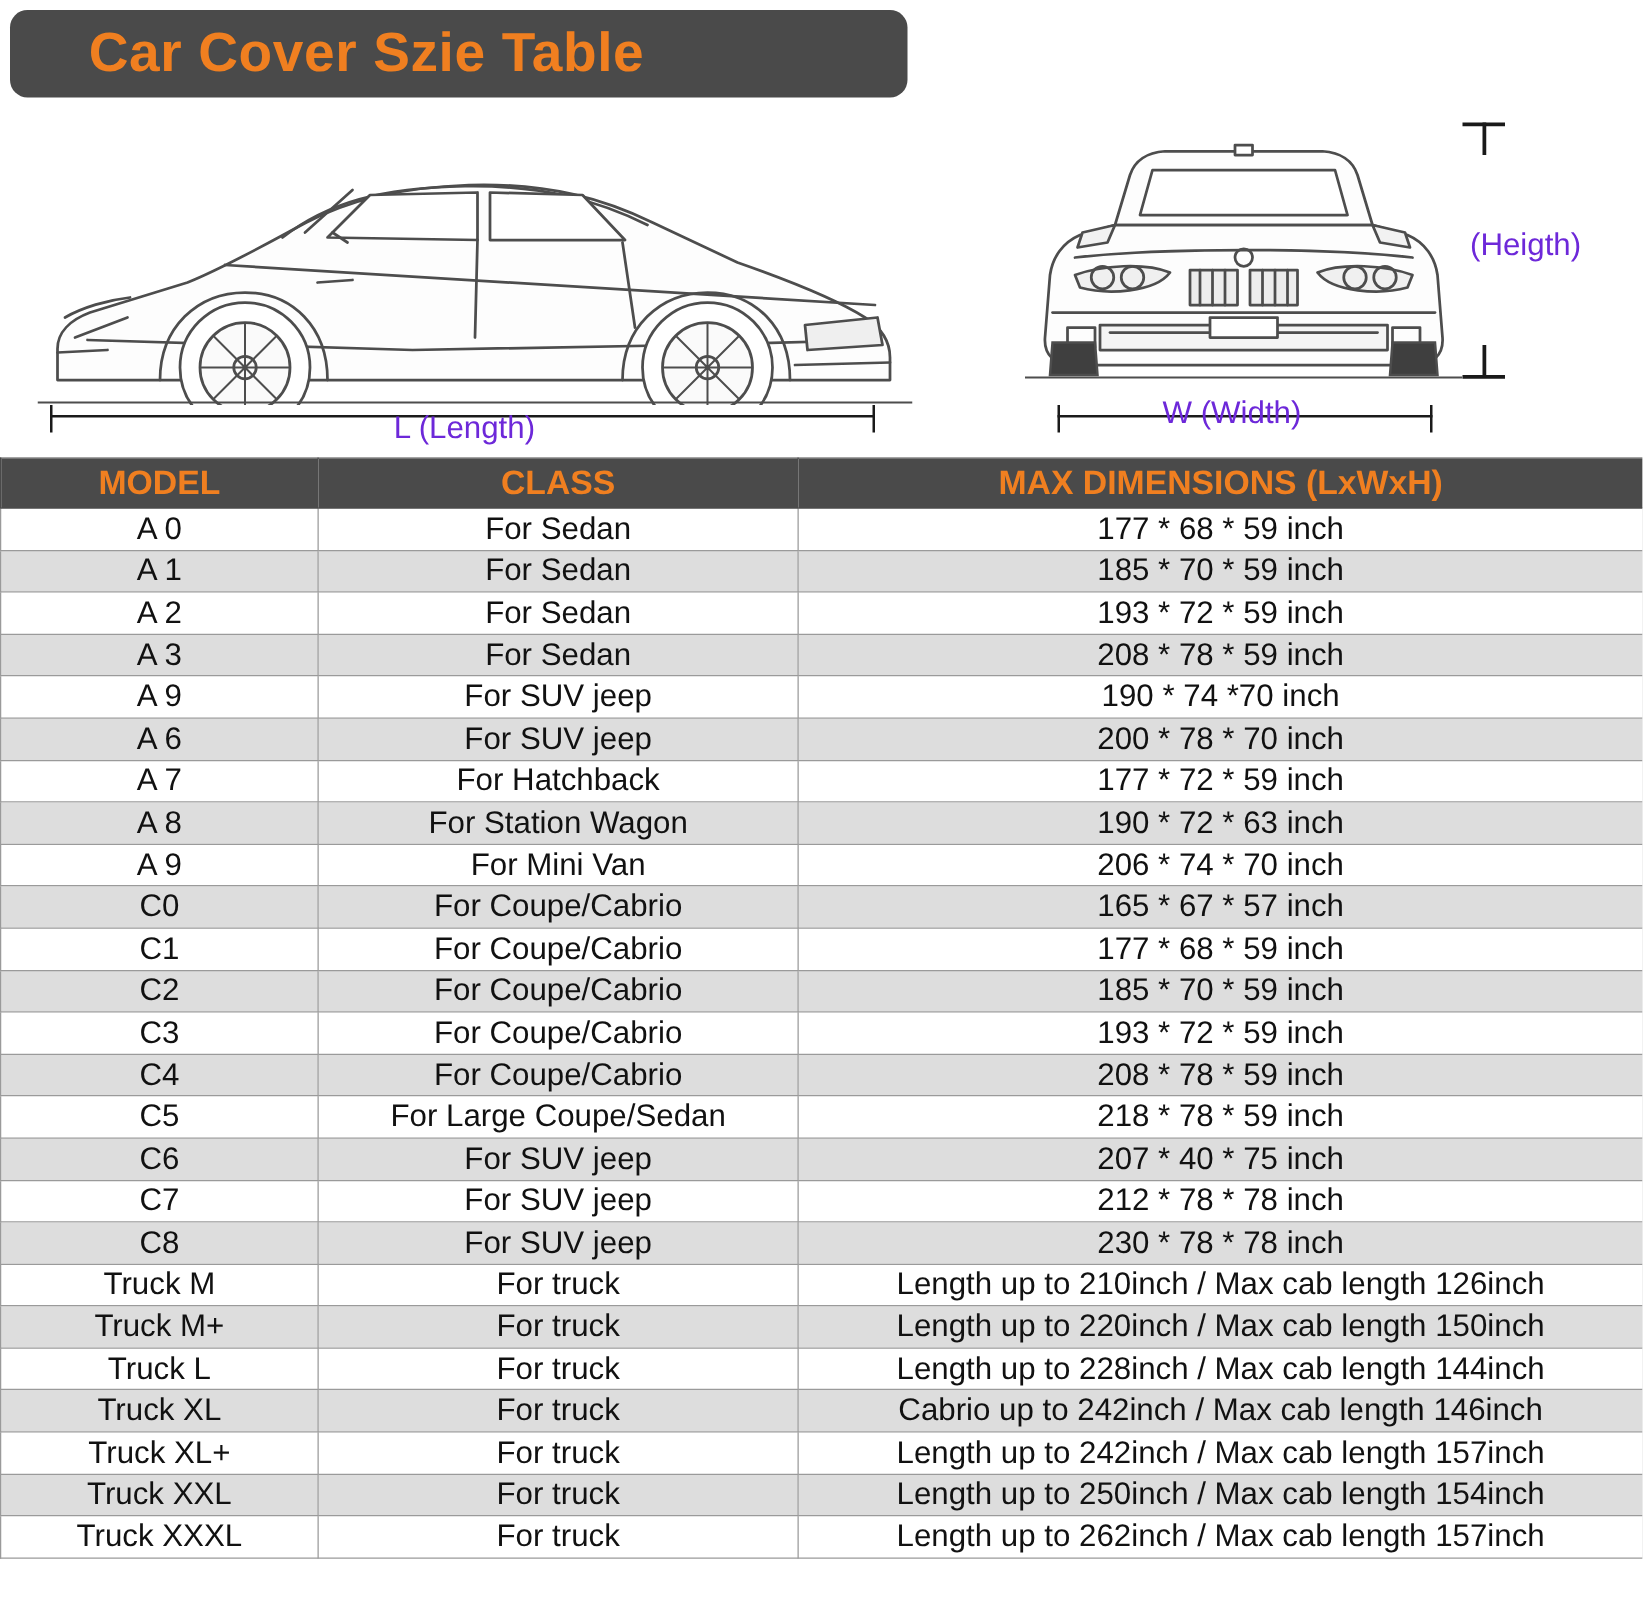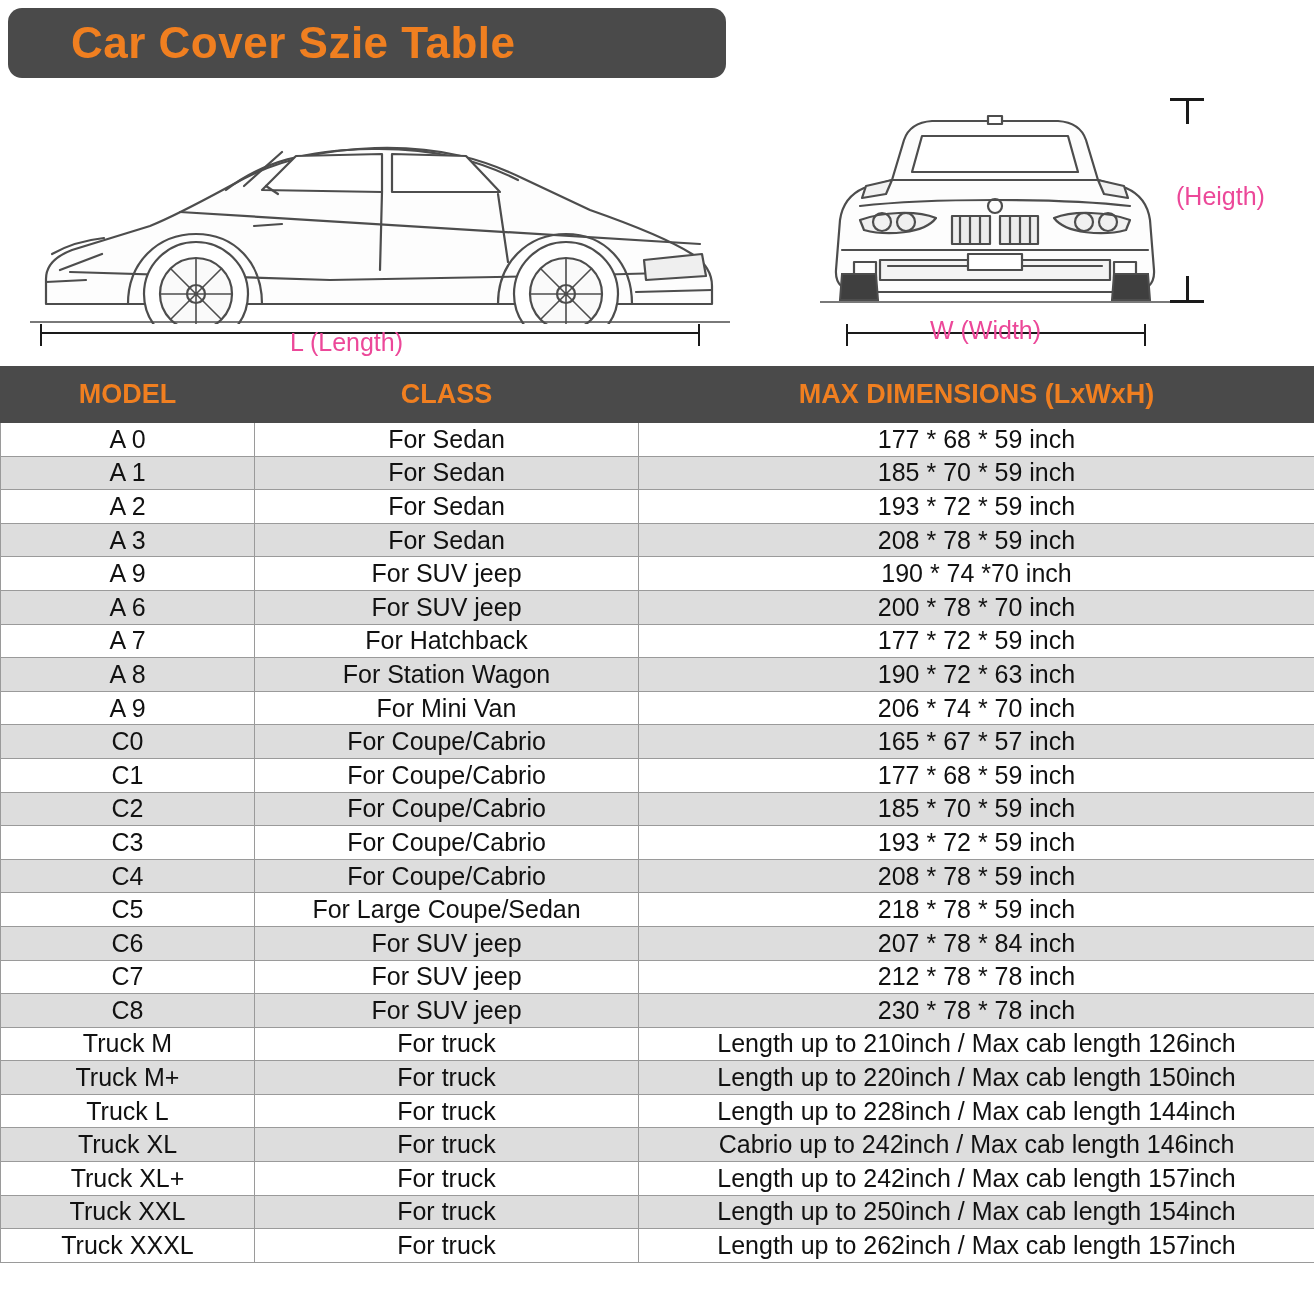--- a/index.html
+++ b/index.html
@@ -47,25 +47,25 @@
     width: 700px; height: 230px;
   }
   .front-car {
     position: absolute;
     left: 820px; top: 10px;
     width: 350px; height: 230px;
   }
   .dim-label {
     position: absolute;
     font-size: 25px;
-    color: #ec4899;
+    color: #6d28d9;
     font-weight: normal;
     white-space: nowrap;
   }
-  .len-label { left: 290px; top: 328px; }
+  .len-label { left: 315px; top: 328px; }
   .wid-label { left: 930px; top: 316px; }
   .hei-label { left: 1176px; top: 182px; }
 
   
   .mline {
     position: absolute;
     background: #1a1a1a;
   }
 
   
@@ -85,21 +85,21 @@
     padding: 0;
     line-height: 1;
     white-space: nowrap;
     overflow: hidden;
   }
   table.sizes thead th {
     background: #4a4a4a;
     color: #f07f20;
     font-weight: bold;
     font-size: 27px;
-    height: 56px;
+    height: 40px;
     border: 1px solid #4a4a4a;
   }
   table.sizes tbody tr:nth-child(odd) td { background: #ffffff; }
   table.sizes tbody tr:nth-child(even) td { background: #dddddd; }
   col.c-model { width: 254px; }
   col.c-class { width: 384px; }
   col.c-dims  { width: 676px; }
 </style>
 </head>
 <body>
@@ -316,21 +316,21 @@
           <td>208 * 78 * 59 inch</td>
         </tr>
         <tr>
           <td>C5</td>
           <td>For Large Coupe/Sedan</td>
           <td>218 * 78 * 59 inch</td>
         </tr>
         <tr>
           <td>C6</td>
           <td>For SUV jeep</td>
-          <td>207 * 78 * 84 inch</td>
+          <td>207 * 40 * 75 inch</td>
         </tr>
         <tr>
           <td>C7</td>
           <td>For SUV jeep</td>
           <td>212 * 78 * 78 inch</td>
         </tr>
         <tr>
           <td>C8</td>
           <td>For SUV jeep</td>
           <td>230 * 78 * 78 inch</td>

